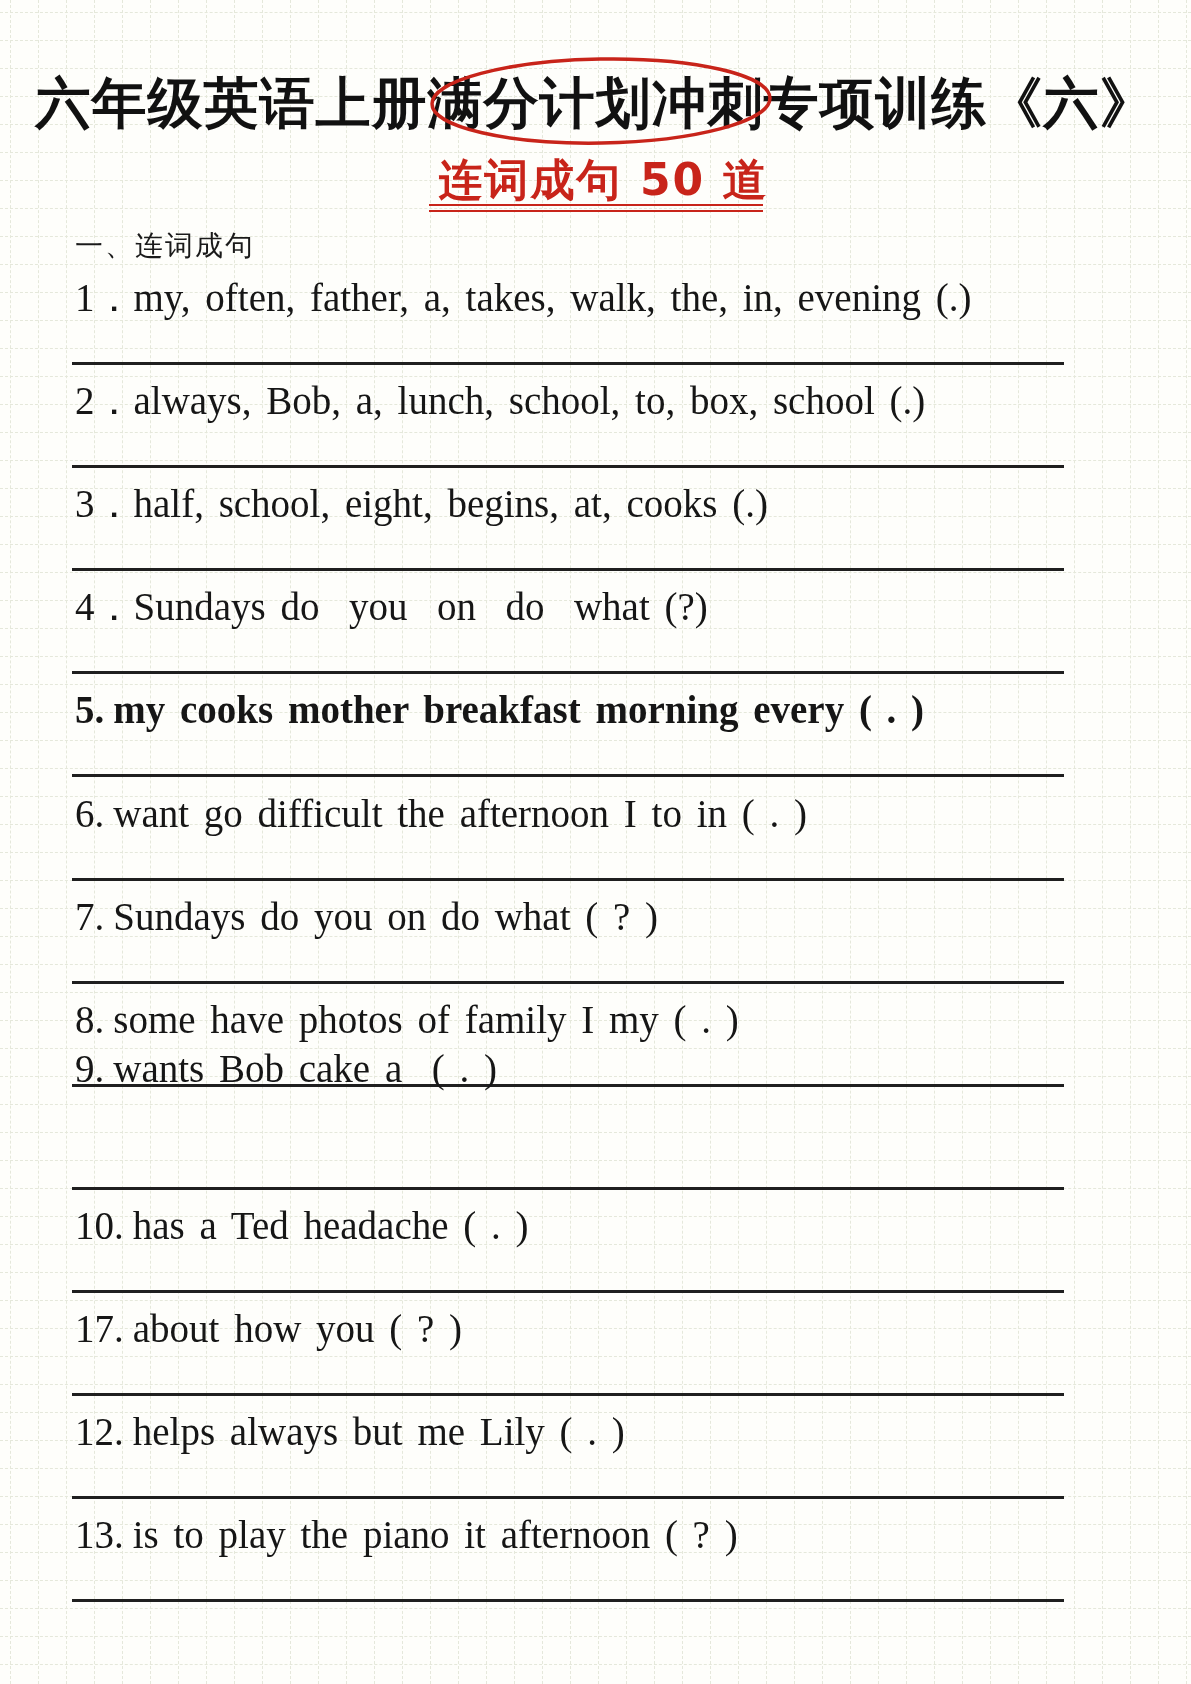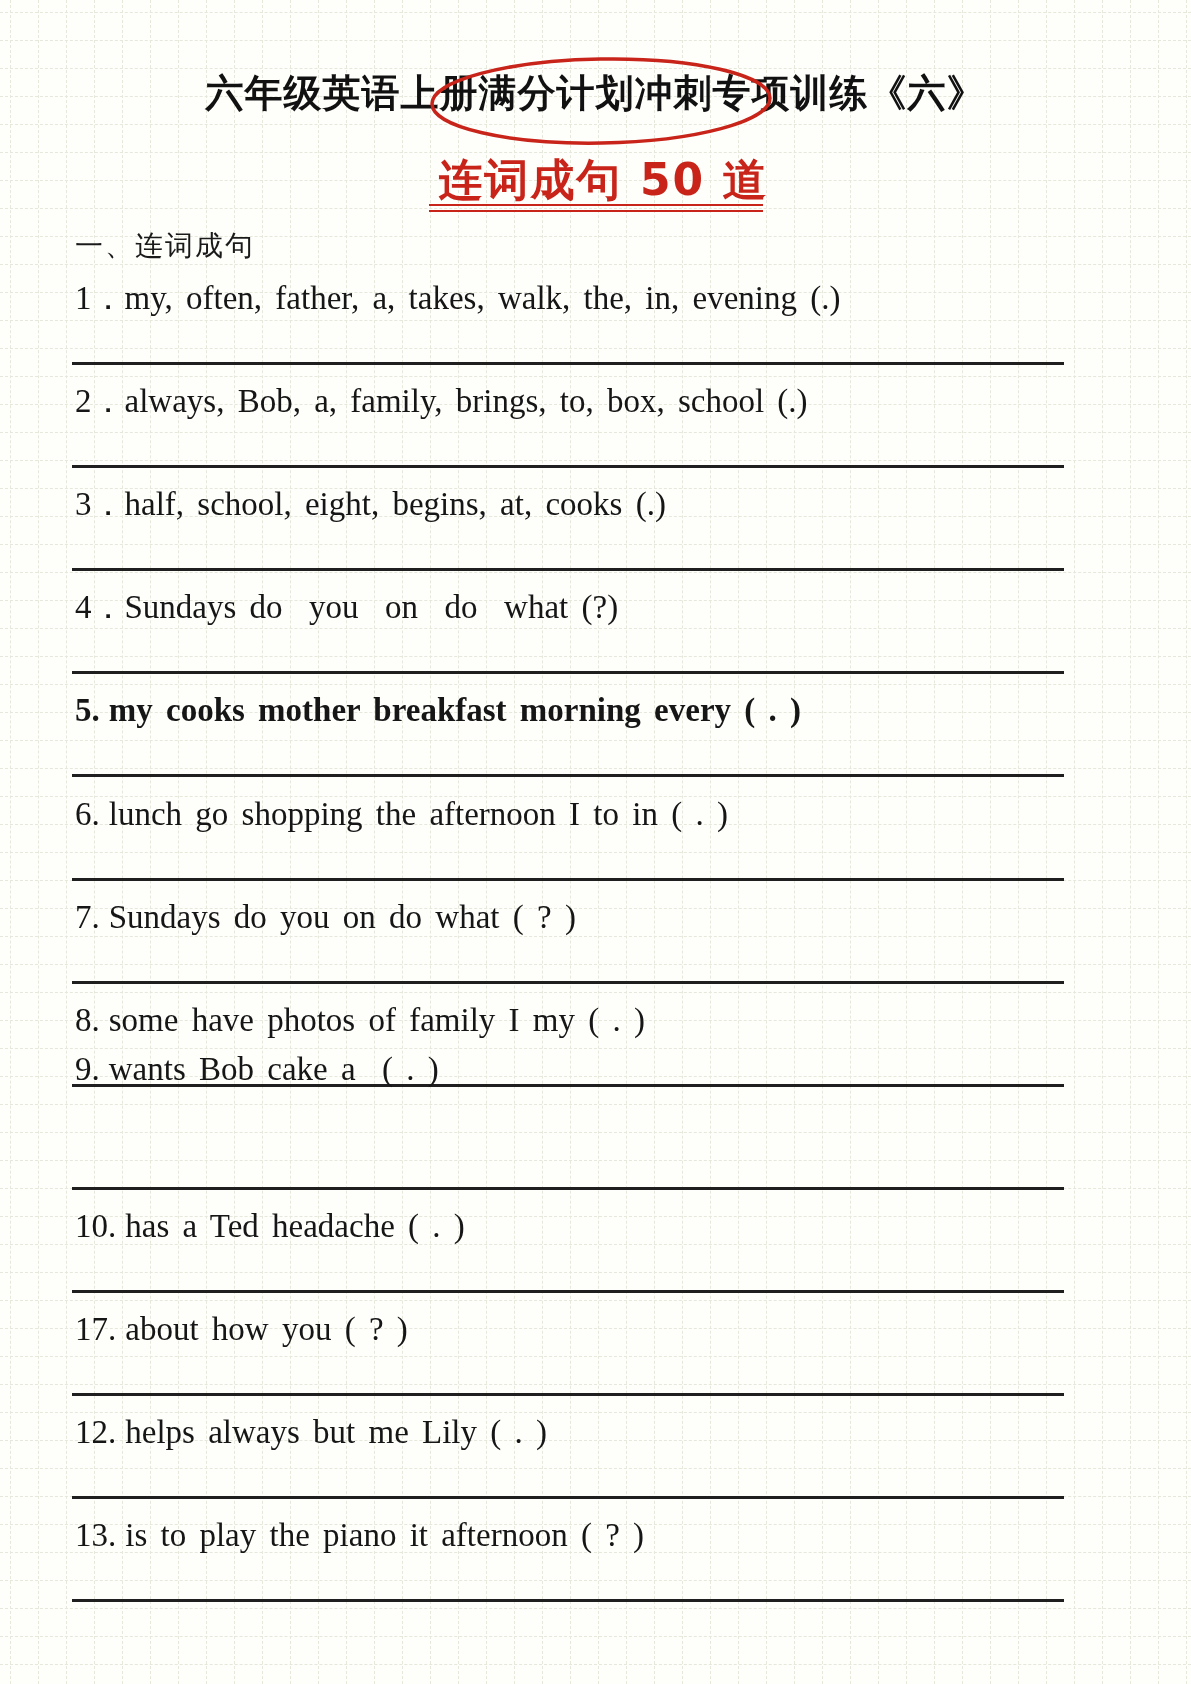--- a/index.html
+++ b/index.html
@@ -21,21 +21,21 @@
   #grid{position:absolute;inset:0;pointer-events:none;}
   .gv{position:absolute;top:0;bottom:0;width:0;border-left:1px dashed var(--grid);}
   .gh{position:absolute;left:0;right:0;height:0;border-top:1px dashed var(--grid);}
 
   .title{
     position:absolute;
     top:72px;left:0;right:0;
     text-align:center;
     font-family:"DejaVu Sans","Liberation Sans",sans-serif;
     font-weight:bold;
-    font-size:38px;
+    font-size:55px;
     line-height:1.15;
     letter-spacing:1px;
     color:#111;
   }
   .ellipse-svg{
     position:absolute;
     left:428px;top:55px;
     width:348px;height:92px;
     transform:rotate(-1deg);
   }
@@ -60,21 +60,21 @@
   .section-heading{
     position:absolute;
     left:75px;top:227px;
     font-size:28px;
     font-weight:500;
     letter-spacing:2px;
   }
   .question{
     position:absolute;
     left:75px;right:60px;
-    font-size:33px;
+    font-size:39px;
     line-height:34px;
     white-space:pre-wrap;
     word-spacing:5px;
     color:#161616;
   }
   .q-num{margin-right:9px;}
   .q-num.cjk-dot{margin-right:0;}
   .answer-line{
     position:absolute;
     left:72px;
@@ -210,29 +210,29 @@
 
   <div class="subtitle">连词成句 50 道</div>
 
   <div class="subtitle-underline"></div>
 
   <div class="section-heading">一、连词成句</div>
 
   <div id="questions">
       <div class="question" style="top: 281px;"><span class="q-num cjk-dot">1．</span><span class="q-words">my, often, father, a, takes, walk, the, in, evening (.)</span></div>
       <div class="answer-line" style="top: 362px; background: rgb(31, 31, 31);"></div>
-      <div class="question" style="top: 384px;"><span class="q-num cjk-dot">2．</span><span class="q-words">always, Bob, a, family, brings, to, box, school (.)</span></div>
+      <div class="question" style="top: 384px;"><span class="q-num cjk-dot">2．</span><span class="q-words">always, Bob, a, lunch, school, to, box, school (.)</span></div>
       <div class="answer-line" style="top: 465px; background: rgb(31, 31, 31);"></div>
       <div class="question" style="top: 487px;"><span class="q-num cjk-dot">3．</span><span class="q-words">half, school, eight, begins, at, cooks (.)</span></div>
       <div class="answer-line" style="top: 568px; background: rgb(31, 31, 31);"></div>
       <div class="question" style="top: 590px;"><span class="q-num cjk-dot">4．</span><span class="q-words">Sundays do  you  on  do  what (?)</span></div>
       <div class="answer-line" style="top: 671px; background: rgb(31, 31, 31);"></div>
       <div class="question" style="top: 693px; font-weight: bold;"><span class="q-num">5.</span><span class="q-words">my cooks mother breakfast morning every ( . )</span></div>
       <div class="answer-line" style="top: 774px; background: rgb(31, 31, 31);"></div>
-      <div class="question" style="top: 797px;"><span class="q-num">6.</span><span class="q-words">lunch go shopping the afternoon I to in ( . )</span></div>
+      <div class="question" style="top: 797px;"><span class="q-num">6.</span><span class="q-words">want go difficult the afternoon I to in ( . )</span></div>
       <div class="answer-line" style="top: 878px; background: rgb(31, 31, 31);"></div>
       <div class="question" style="top: 900px;"><span class="q-num">7.</span><span class="q-words">Sundays do you on do what ( ? )</span></div>
       <div class="answer-line" style="top: 981px; background: rgb(31, 31, 31);"></div>
       <div class="question" style="top: 1003px;"><span class="q-num">8.</span><span class="q-words">some have photos of family I my ( . )</span></div>
       <div class="answer-line" style="top: 1084px; background: rgb(31, 31, 31);"></div>
       <div class="question" style="top: 1052px;"><span class="q-num">9.</span><span class="q-words">wants Bob cake a  ( . )</span></div>
       <div class="answer-line" style="top: 1187px; background: rgb(31, 31, 31);"></div>
       <div class="question" style="top: 1209px;"><span class="q-num">10.</span><span class="q-words">has a Ted headache ( . )</span></div>
       <div class="answer-line" style="top: 1290px; background: rgb(31, 31, 31);"></div>
       <div class="question" style="top: 1312px;"><span class="q-num">17.</span><span class="q-words">about how you ( ? )</span></div>

